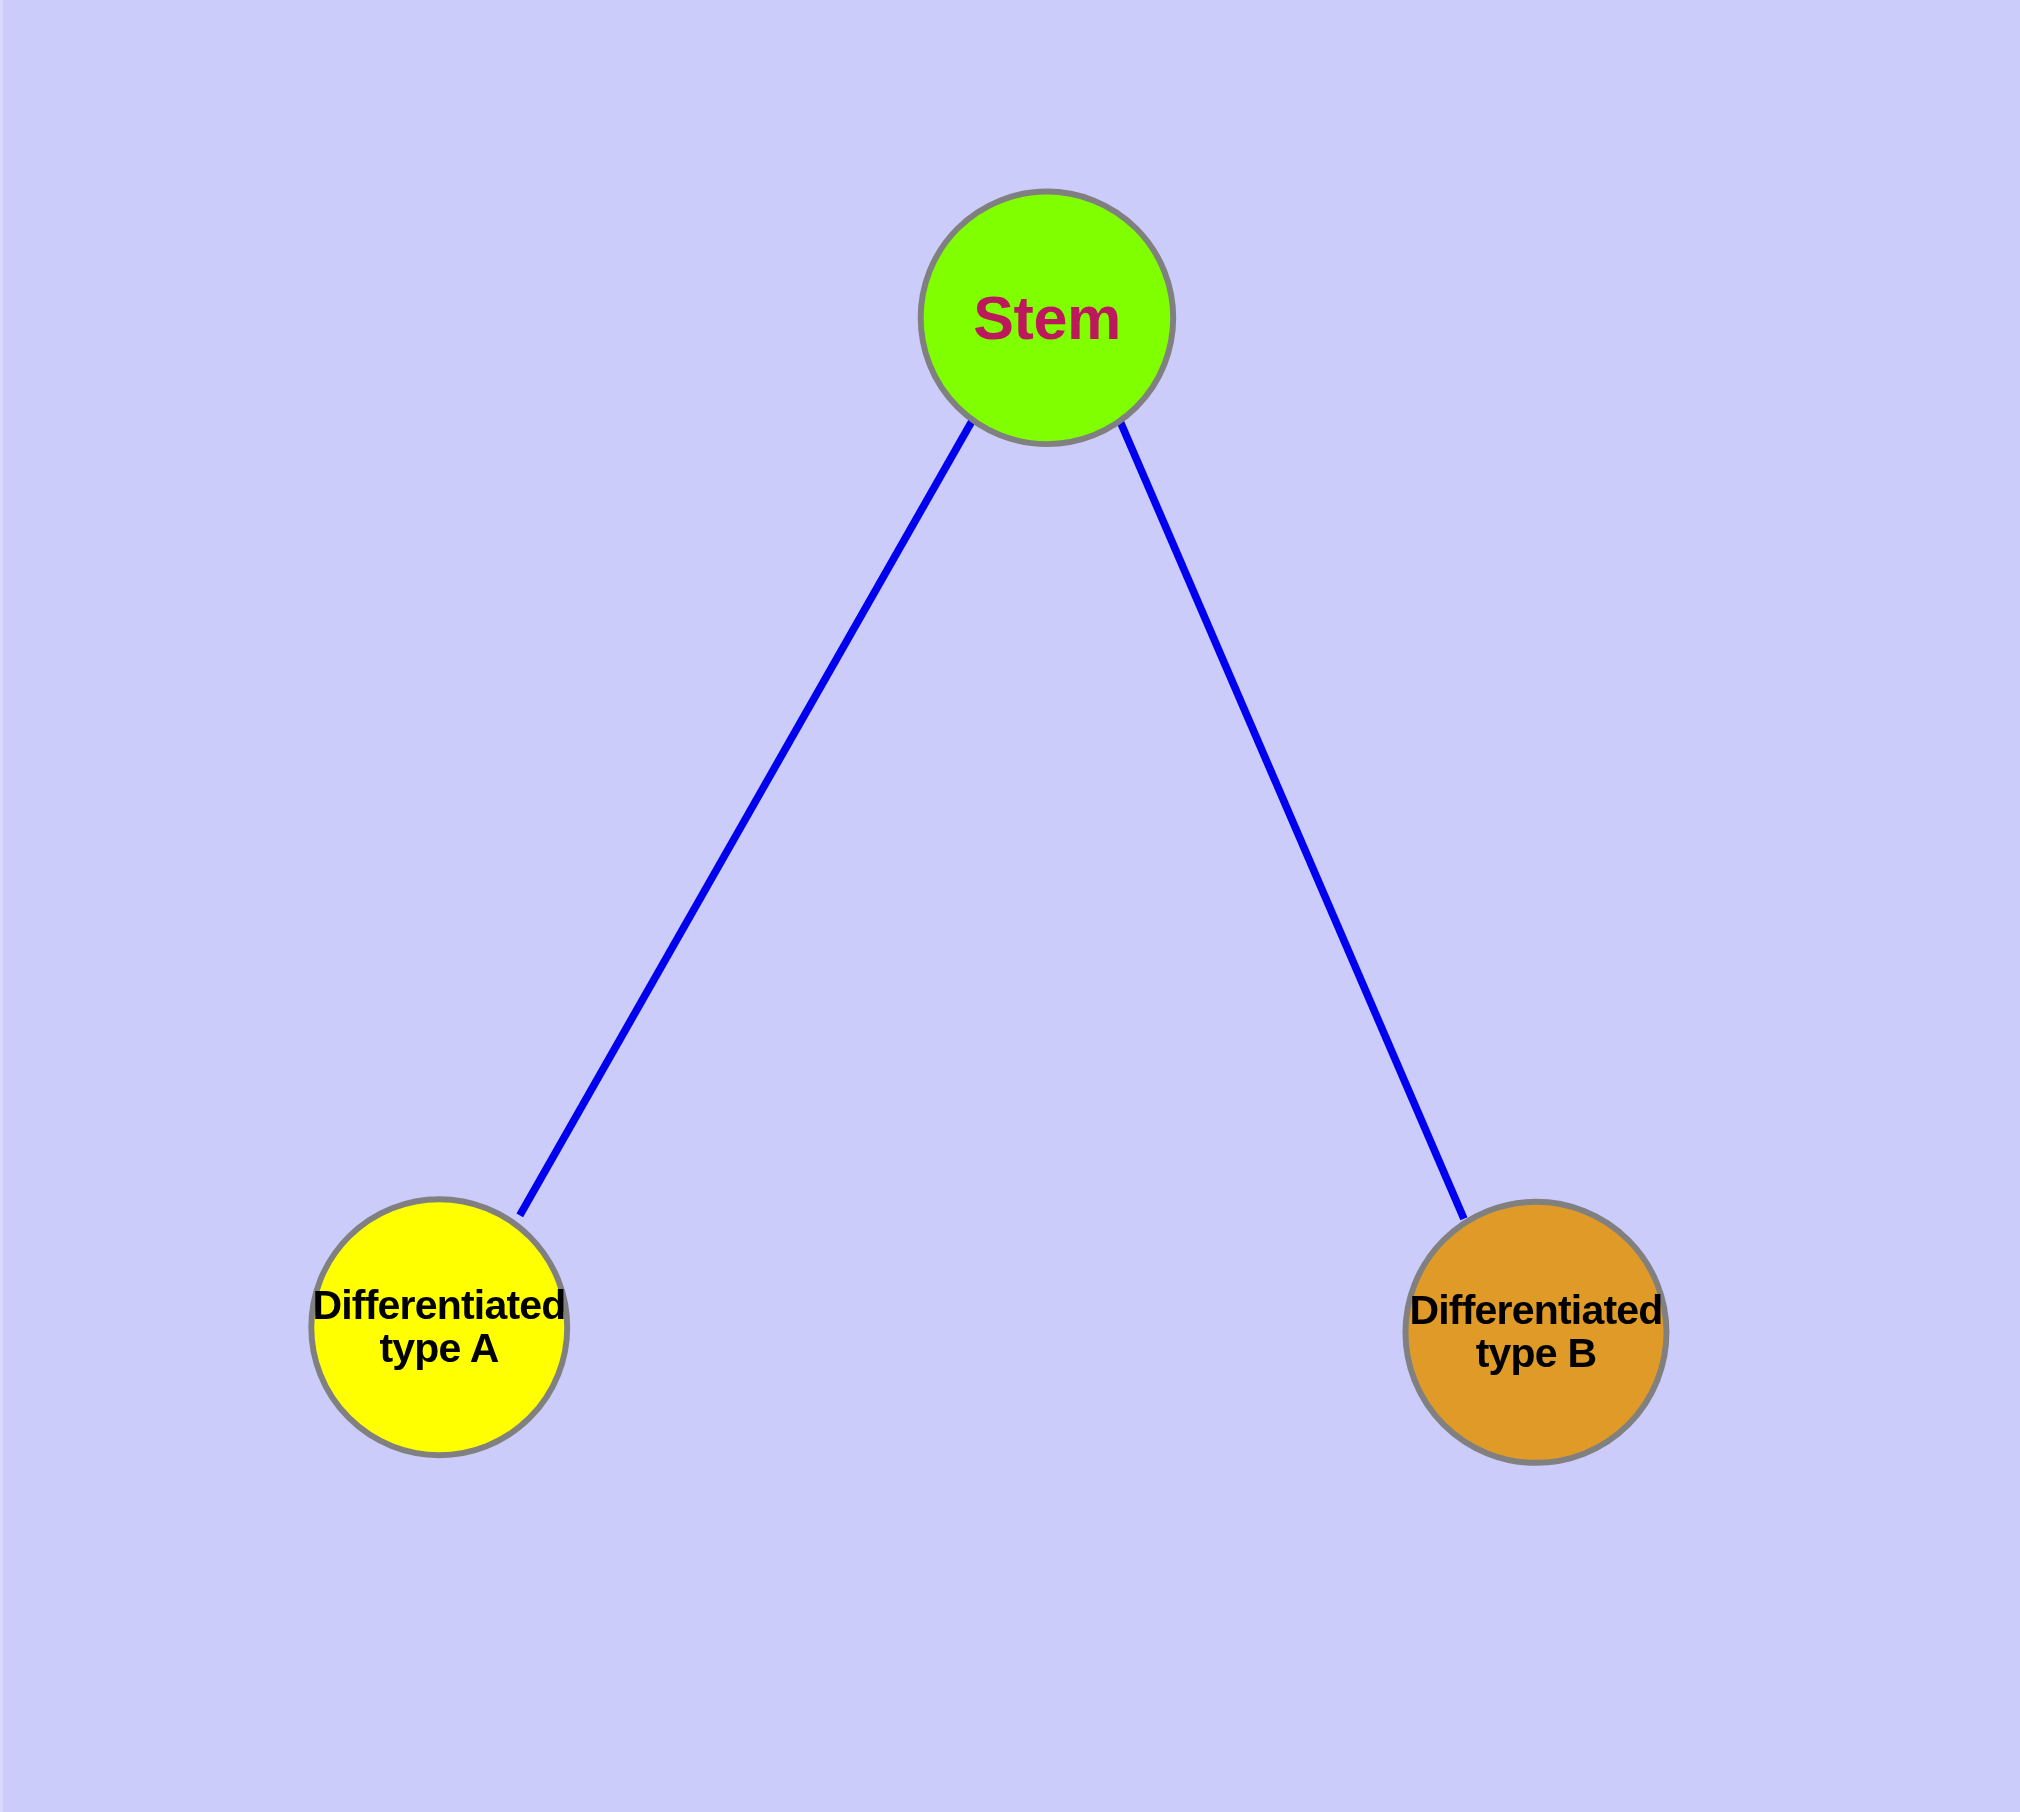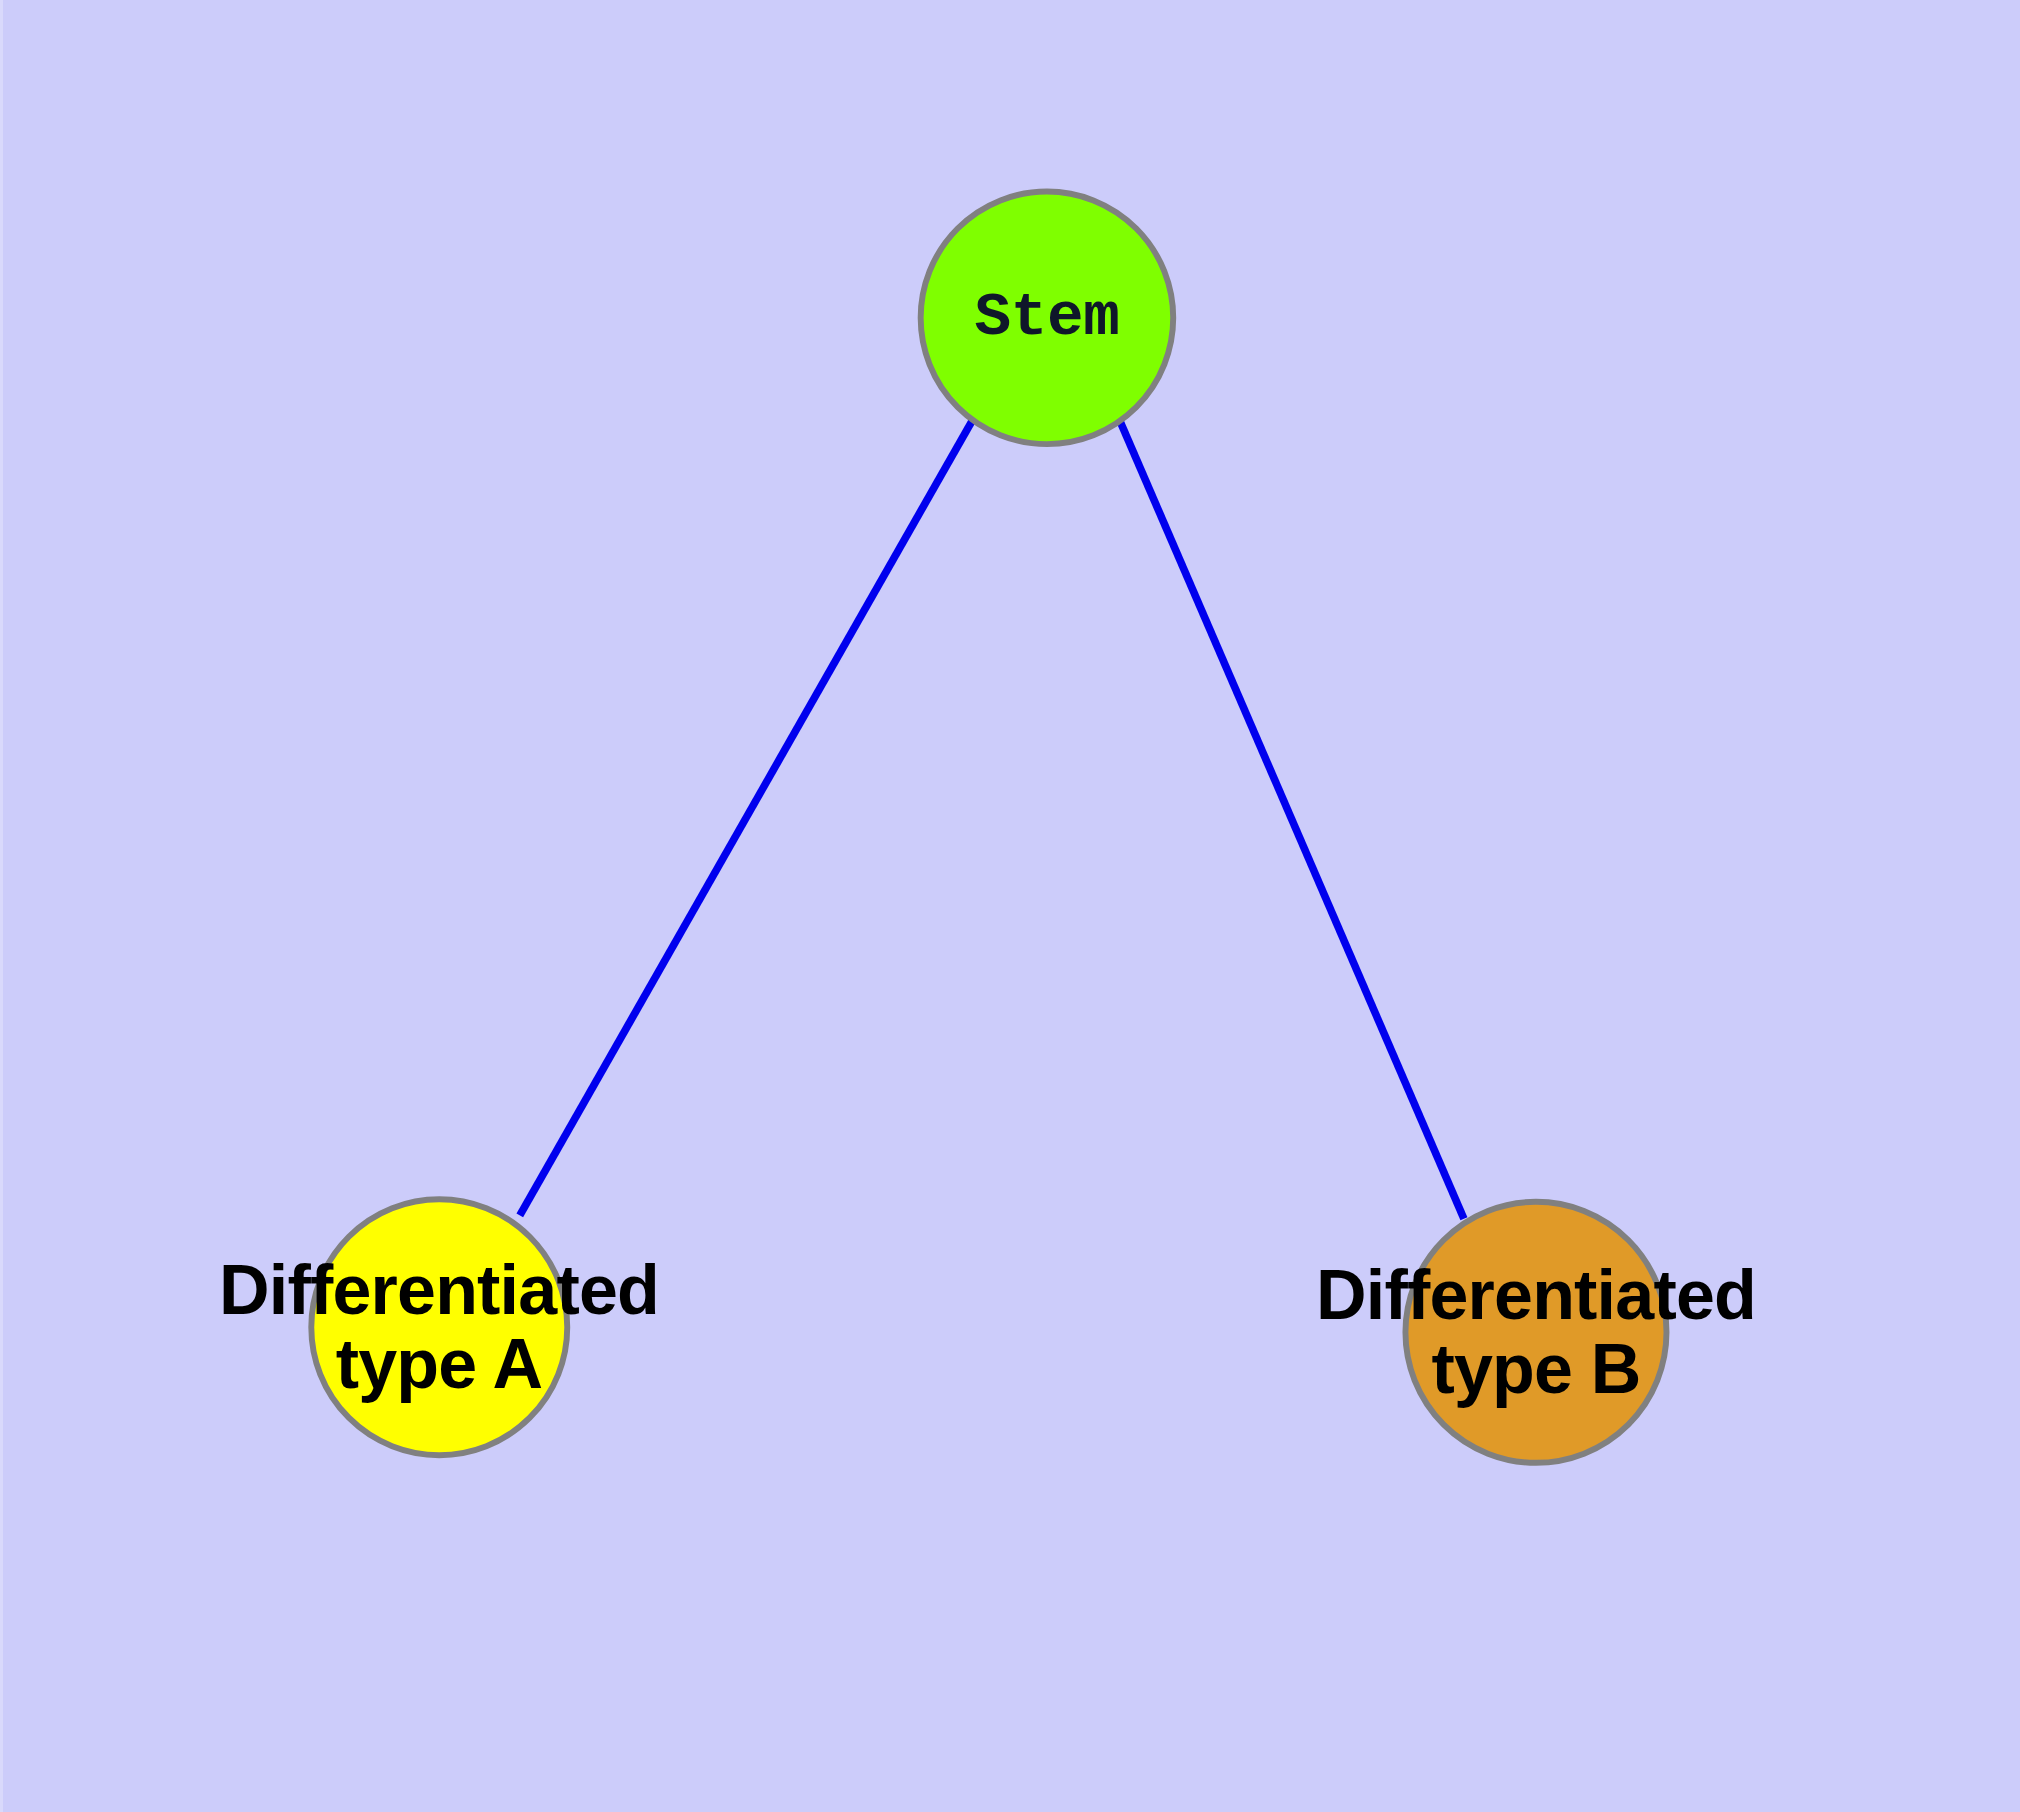--- a/index.html
+++ b/index.html
@@ -32,21 +32,21 @@
     line-height: 1.06;
     white-space: pre;
     pointer-events: none;
     transform: translate(-50%, -50%);
   }
   .label-stem {
     font-size: 61px;
     letter-spacing: -0.4px;
   }
   .label-leaf {
-    font-size: 70px;
+    font-size: 41px;
     letter-spacing: -0.8px;
   }
   .edge-left-strip {
     position: absolute;
     left: 0;
     top: 0;
     width: 3.4px;
     height: 1812px;
     background: #d9d9fb;
   }
@@ -63,20 +63,20 @@
       <line stroke-width="9" stroke-linecap="butt" x1="1147" y1="496" x2="613" y2="1434" stroke="#0000ee"></line>
       <line stroke-width="9" stroke-linecap="butt" x1="1320" y1="494" x2="1727" y2="1438" stroke="#0000ee"></line>
     </g>
     <g>
       <circle cx="1235" cy="375" r="149" fill="#7fff00" stroke="#808080" stroke-width="7"></circle>
       <circle cx="518" cy="1566" r="151" fill="#ffff00" stroke="#808080" stroke-width="7"></circle>
       <circle cx="1812" cy="1572" r="154" fill="#e09a28" stroke="#808080" stroke-width="7"></circle>
     </g>
   </svg>
 
-  <div class="node-label label-stem" style="left: 1047px; top: 318px; color: #0f172a; font-family: Liberation Mono, monospace;">Stem</div>
+  <div class="node-label label-stem" style="left: 1047px; top: 318px; color: #be185d;">Stem</div>
 
   <div class="node-label label-leaf" style="left: 439px; top: 1327px; color: rgb(0, 0, 0);"><span>Differentiated</span><br><span>type A</span></div>
 
   <div class="node-label label-leaf" style="left: 1536px; top: 1332px; color: rgb(0, 0, 0);"><span>Differentiated</span><br><span>type B</span></div>
 
 </div>
 
 
 </body></html>

